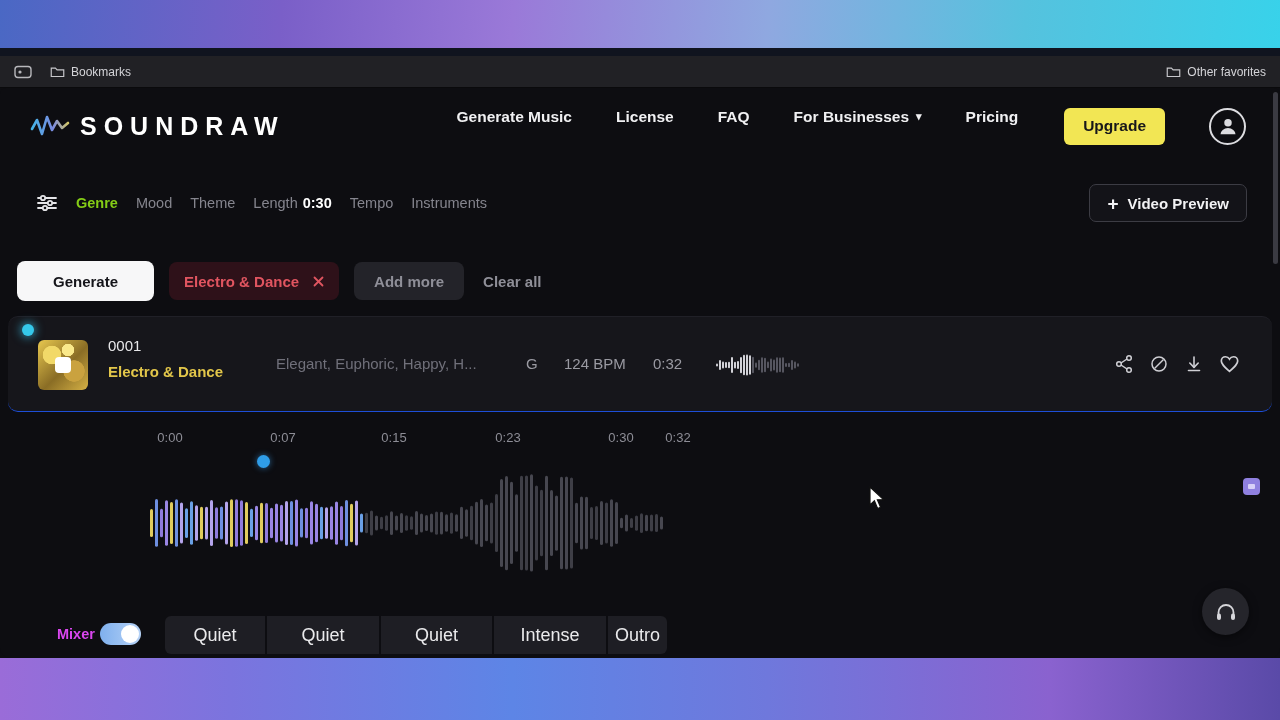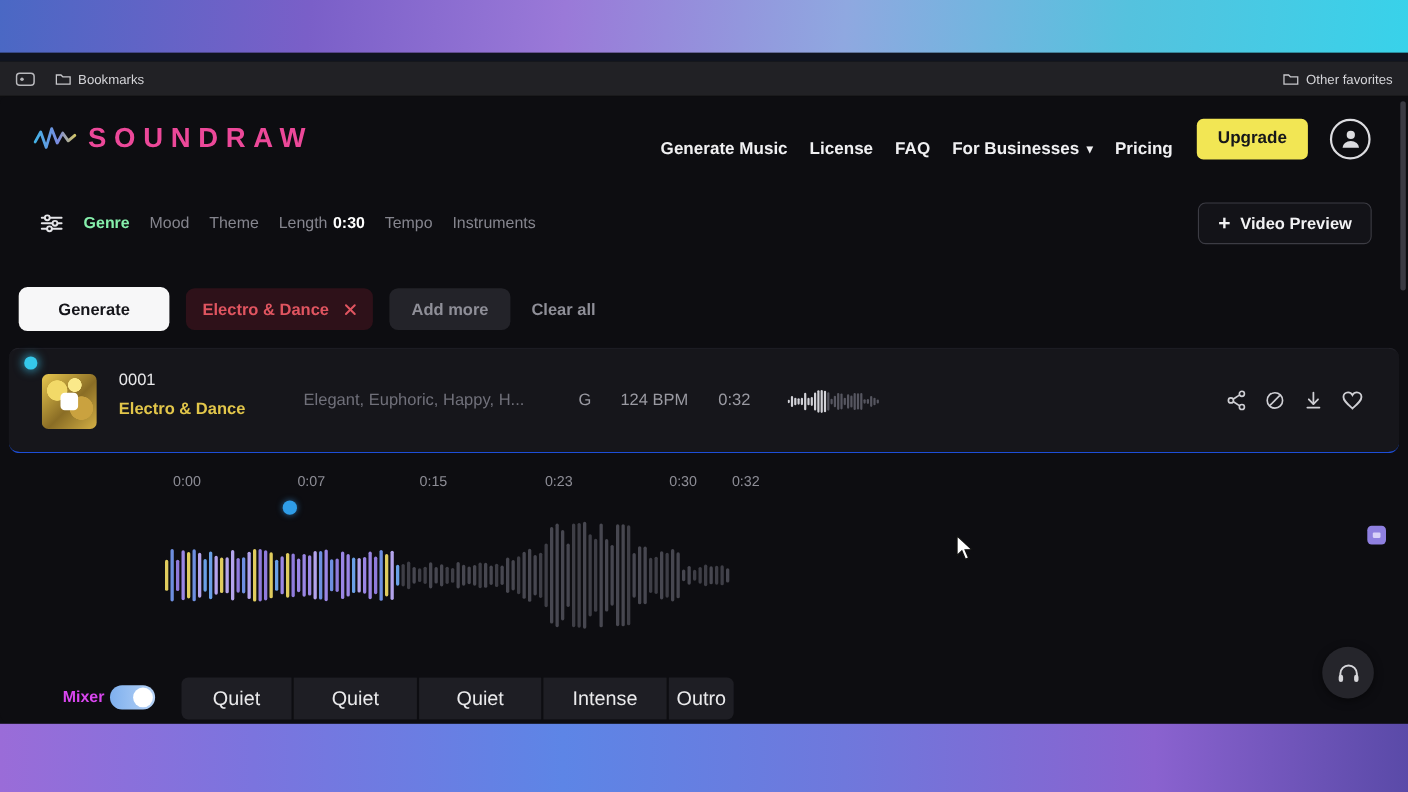--- a/index.html
+++ b/index.html
@@ -20,32 +20,32 @@
   .bm-icon-btn { display:flex; align-items:center; }
   .bm-item { display:flex; align-items:center; gap:6px; color:#d4d4d8; font-size:12px; cursor:default; }
 
   
   .app { position:absolute; top:88px; left:0; width:1280px; height:570px; background:#0d0d11;
     border-radius:6px 6px 10px 10px; }
 
   
   .hdr { position:absolute; top:8px; left:30px; right:34px; height:60px; display:flex; align-items:center; }
   .logo { display:flex; align-items:center; gap:8px; }
-  .logo-text { font-size:25px; font-weight:700; letter-spacing:7px; color:#ec4899; }
-  .nav { margin-left:auto; display:flex; align-items:flex-end; gap:20px; }
+  .logo-text { font-size:25px; font-weight:700; letter-spacing:7px; color:#ffffff; }
+  .nav { margin-left:auto; display:flex; align-items:flex-start; gap:44px; }
   .nav-item { color:#f0f0f2; font-size:15.5px; font-weight:600; display:flex; align-items:center; gap:7px; cursor:pointer; white-space:nowrap; }
   .caret { font-size:11px; color:#f0f0f2; }
   .btn-upgrade { margin-left:2px; height:37px; padding:0 19px; border:none; border-radius:6px;
     background:#f2e654; color:#17171a; font-size:15.5px; font-weight:700; font-family:inherit; cursor:pointer; }
   .avatar { width:37px; height:37px; border-radius:50%; border:2px solid #dcdce0; display:flex; align-items:center; justify-content:center; }
 
   
   .fbar { position:absolute; top:94px; left:36px; right:33px; height:42px; display:flex; align-items:center; gap:18px; }
   .fitem { color:#85858e; font-size:14.5px; font-weight:500; cursor:pointer; white-space:nowrap; }
-  .fitem.active { color:#86efac; font-weight:700; }
+  .fitem.active { color:#84cc16; font-weight:700; }
   .fval { color:#ffffff; font-weight:700; margin-left:5px; }
   .btn-video { margin-left:auto; height:38px; padding:0 17px; display:flex; align-items:center; gap:9px;
     background:#131318; border:1px solid #3c3c44; border-radius:7px; color:#f2f2f4; font-size:15px; font-weight:700; cursor:pointer; }
   .plus { font-size:19px; font-weight:700; line-height:1; }
 
   
   .controls { position:absolute; top:172px; left:17px; height:42px; display:flex; align-items:center; gap:15px; }
   .btn-generate { height:40px; padding:0 36px; border:none; border-radius:8px; background:#f7f7f8; color:#15151a;
     font-size:15px; font-weight:700; font-family:inherit; cursor:pointer; }
   .chip { height:38px; padding:0 15px; display:flex; align-items:center; gap:14px; background:#2e1119; border-radius:8px; cursor:pointer; }

